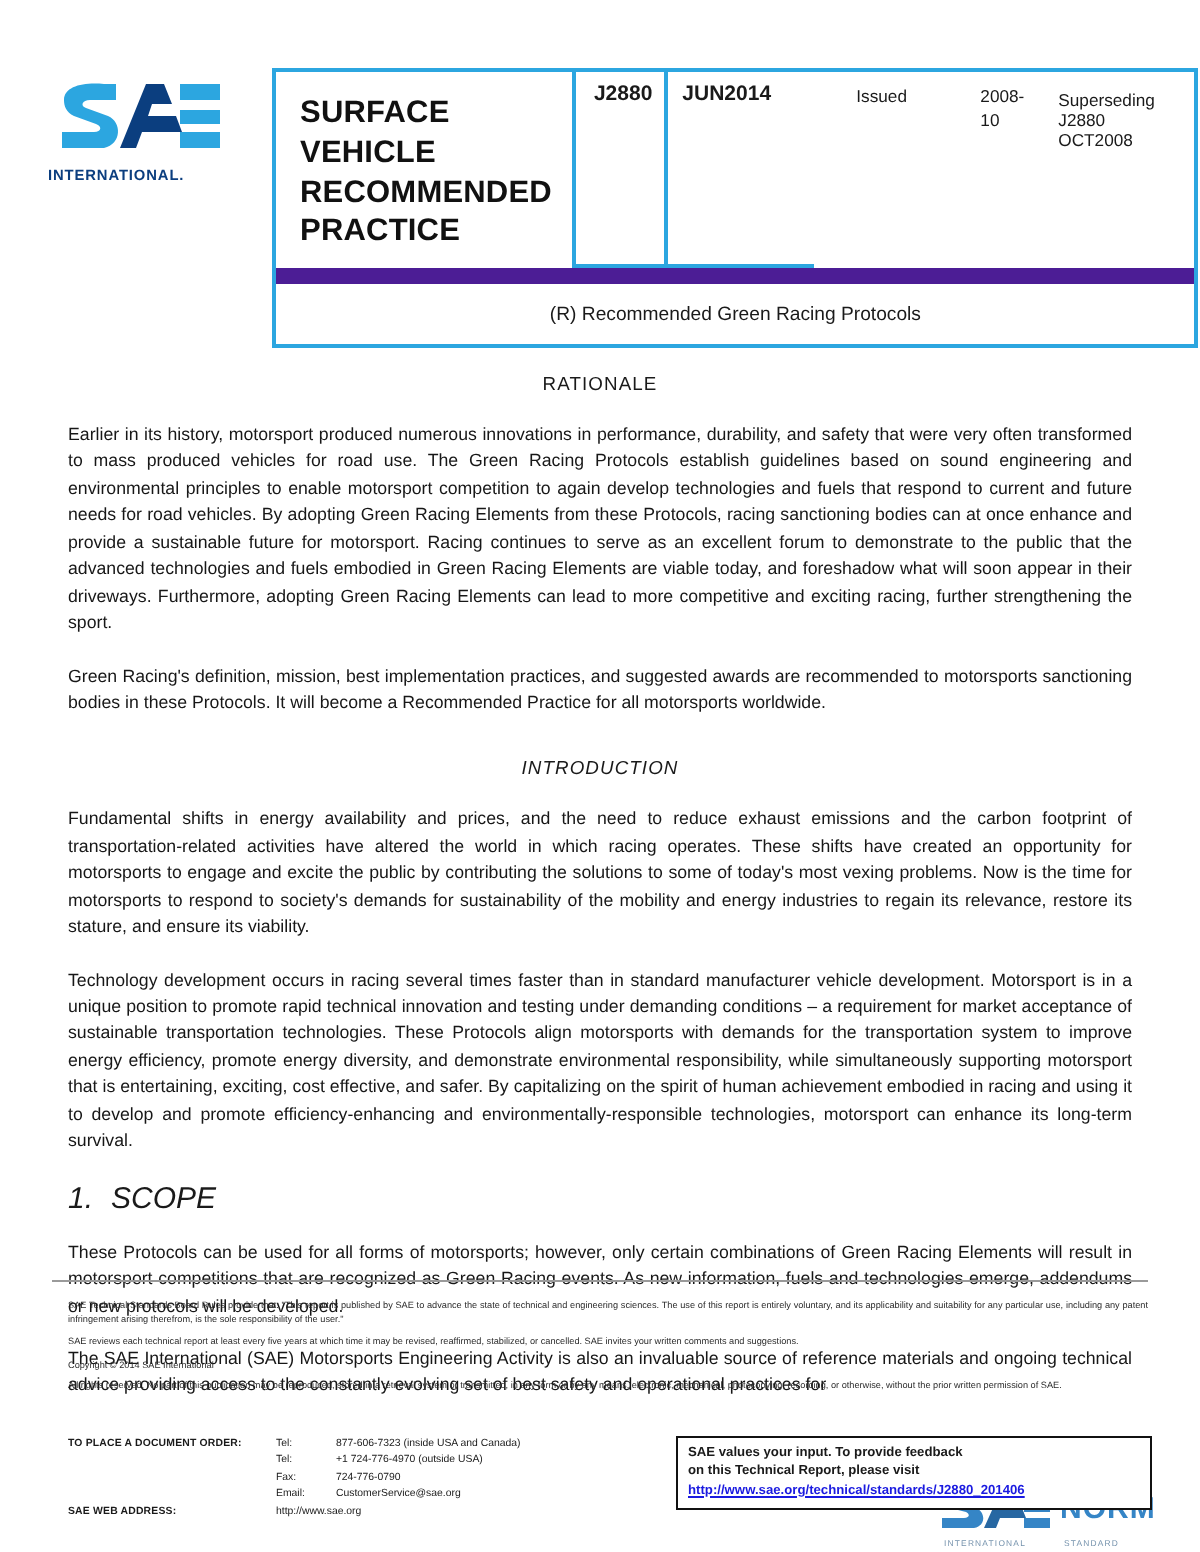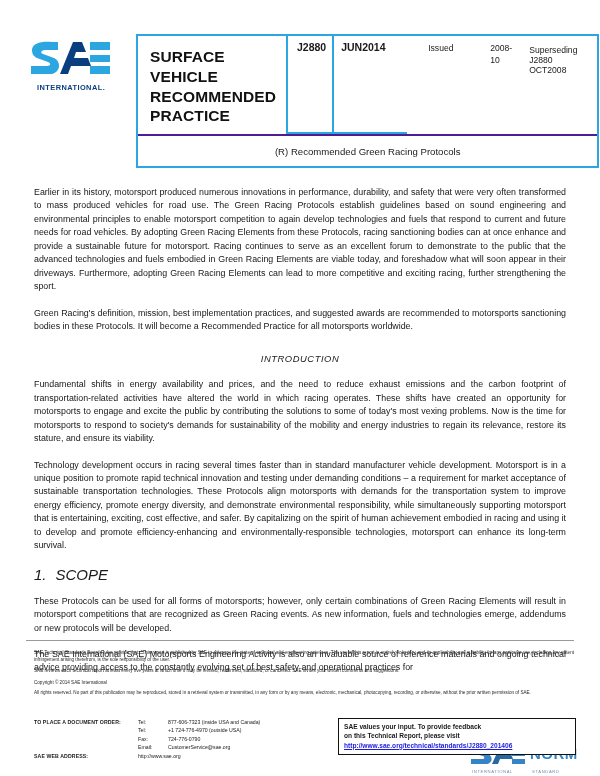--- a/index.html
+++ b/index.html
@@ -39,21 +39,21 @@
   }
   .sae-logo {
     display: block;
     margin-left: 4px;
   }
   .logo-intl {
     font-size: 7.4px;
     font-weight: bold;
     letter-spacing: 0.45px;
     color: #0b3e7f;
-    margin-left: 13px;
+    margin-left: 0;
     margin-top: 1px;
   }
 
   .header-table {
     flex: 1 1 auto;
     border: 2px solid #2ca6e0;
     border-collapse: collapse;
   }
   .hrow {
     display: flex;
@@ -110,21 +110,21 @@
   }
   .rev-label { flex: 0 0 62px; }
   .rev-value { flex: 1 1 auto; }
   .meta-supersede {
     padding: 0 20px 6px 9px;
     font-size: 8.6px;
     margin-top: 9px;
   }
 
   .hrow-sub {
-    border-top: 2px solid #4c1d95;
+    border-top: 8px solid #4c1d95;
     min-height: 30px;
     align-items: center;
     justify-content: center;
   }
   .subtitle-cell {
     flex: 1 1 auto;
     text-align: center;
     padding: 9px 8px 9px 8px;
     font-size: 9.6px;
   }
@@ -284,20 +284,21 @@
 
       <div class="hrow hrow-sub">
         <div class="subtitle-cell">(R) Recommended Green Racing Protocols</div>
       </div>
 
     </div>
   </div>
 
   <div class="content">
 
+    <div class="sec-heading">RATIONALE</div>
     <p class="body">Earlier in its history, motorsport produced numerous innovations in performance, durability, and safety that were very often transformed to mass produced vehicles for road use. The Green Racing Protocols establish guidelines based on sound engineering and environmental principles to enable motorsport competition to again develop technologies and fuels that respond to current and future needs for road vehicles. By adopting Green Racing Elements from these Protocols, racing sanctioning bodies can at once enhance and provide a sustainable future for motorsport. Racing continues to serve as an excellent forum to demonstrate to the public that the advanced technologies and fuels embodied in Green Racing Elements are viable today, and foreshadow what will soon appear in their driveways. Furthermore, adopting Green Racing Elements can lead to more competitive and exciting racing, further strengthening the sport.</p>
     <p class="body">Green Racing's definition, mission, best implementation practices, and suggested awards are recommended to motorsports sanctioning bodies in these Protocols.  It will become a Recommended Practice for all motorsports worldwide.</p>
 
     <div class="sec-heading second">INTRODUCTION</div>
     <p class="body">Fundamental shifts in energy availability and prices, and the need to reduce exhaust emissions and the carbon footprint of transportation-related activities have altered the world in which racing operates. These shifts have created an opportunity for motorsports to engage and excite the public by contributing the solutions to some of today's most vexing problems. Now is the time for motorsports to respond to society's demands for sustainability of the mobility and energy industries to regain its relevance, restore its stature, and ensure its viability.</p>
     <p class="body">Technology development occurs in racing several times faster than in standard manufacturer vehicle development. Motorsport is in a unique position to promote rapid technical innovation and testing under demanding conditions – a requirement for market acceptance of sustainable transportation technologies. These Protocols align motorsports with demands for the transportation system to improve energy efficiency, promote energy diversity, and demonstrate environmental responsibility, while simultaneously supporting motorsport that is entertaining, exciting, cost effective, and safer. By capitalizing on the spirit of human achievement embodied in racing and using it to develop and promote efficiency-enhancing and environmentally-responsible technologies, motorsport can enhance its long-term survival.</p>
 
     <div class="num-heading">
       <span class="num">1.</span><span>SCOPE</span>
     </div>

